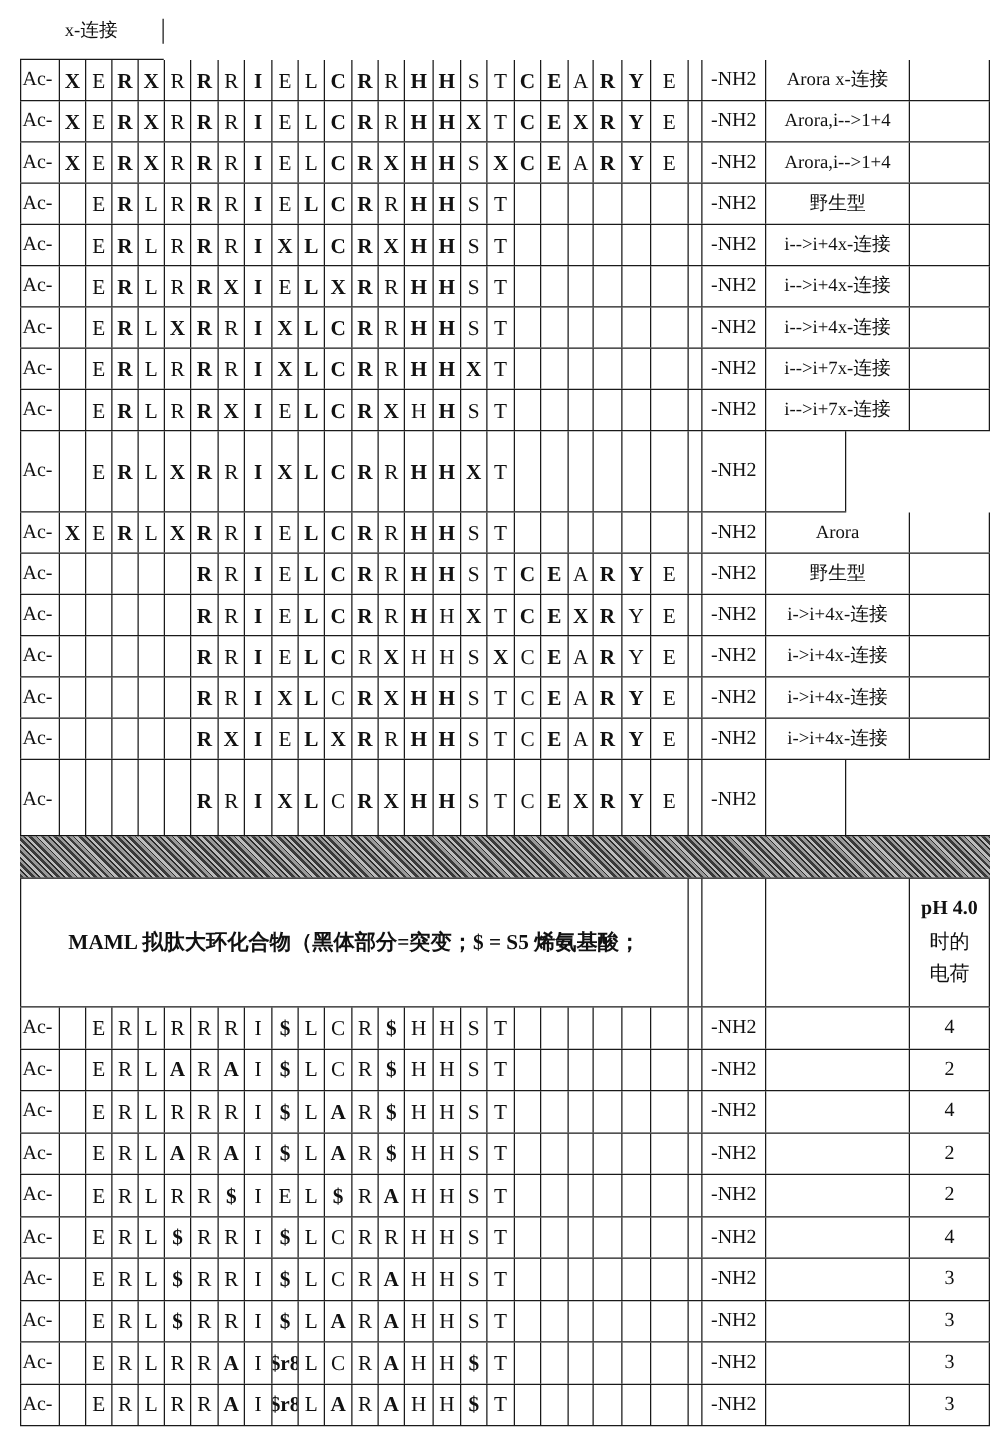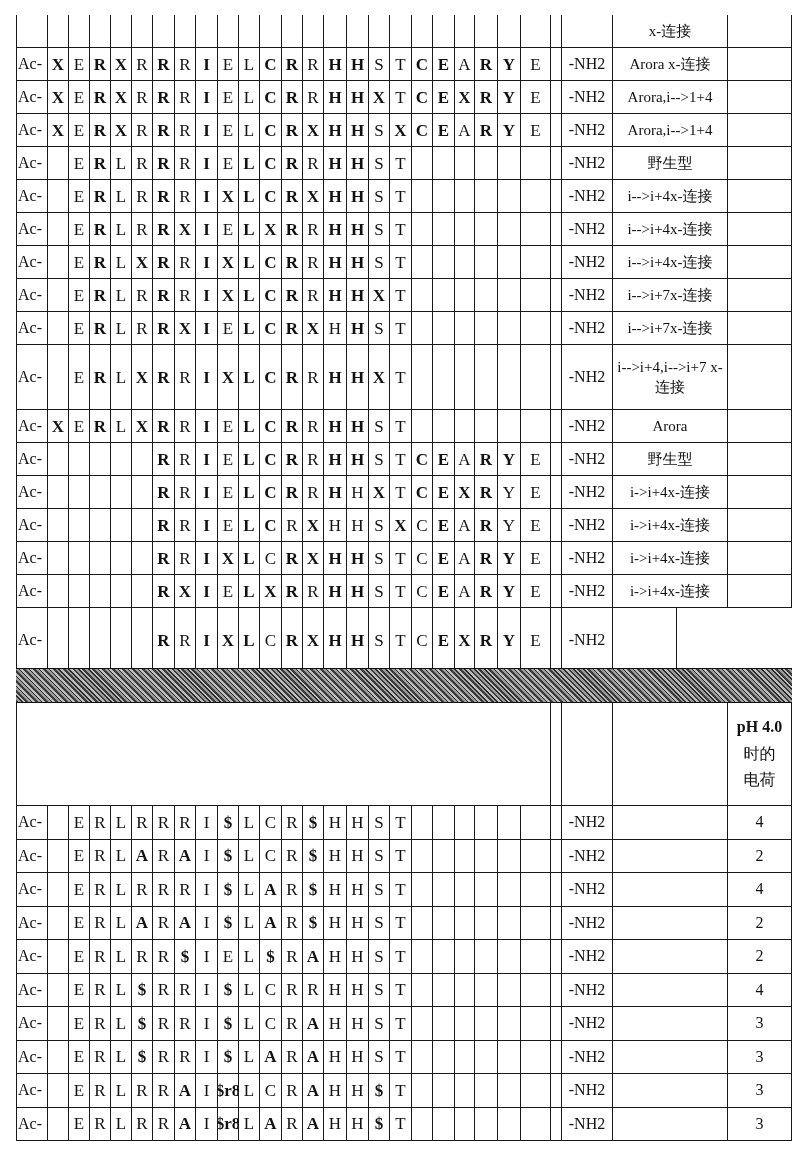--- a/index.html
+++ b/index.html
@@ -26,21 +26,21 @@
   .maml-nh { box-sizing: border-box; border-right: 1.3px solid #1a1a1a; width: 51px; }
   .maml-note { box-sizing: border-box; border-right: 1.3px solid #1a1a1a; width: 115px; }
   .maml-charge { box-sizing: border-box; border-right: 1.5px solid #1a1a1a; width: 64px; display: flex; flex-direction: column;
                  align-items: center; justify-content: center; font-size: 16px; line-height: 1.65; }
   .maml-charge .ph { font-weight: bold; }
 </style>
 </head>
 <body>
 
 <div id="sheet">
-    <div class="row" style="top: 15px; height: 33px;">
+    <div class="row" style="top: 15px; height: 33px; flex-direction: column;">
       <div class="cell first" style="width: 32px;"></div>
       <div class="cell " style="width: 21px;"></div>
       <div class="cell " style="width: 21px;"></div>
       <div class="cell " style="width: 21px;"></div>
       <div class="cell " style="width: 21px;"></div>
       <div class="cell " style="width: 21px;"></div>
       <div class="cell " style="width: 22px;"></div>
       <div class="cell " style="width: 21px;"></div>
       <div class="cell " style="width: 22px;"></div>
       <div class="cell " style="width: 21px;"></div>
@@ -353,21 +353,20 @@
       <div class="cell b" style="width: 21px;">X</div>
       <div class="cell " style="width: 22px;">T</div>
       <div class="cell " style="width: 21px;"></div>
       <div class="cell " style="width: 22px;"></div>
       <div class="cell " style="width: 20px;"></div>
       <div class="cell " style="width: 23px;"></div>
       <div class="cell " style="width: 23px;"></div>
       <div class="cell " style="width: 30px;"></div>
       <div class="cell " style="width: 11px;"></div>
       <div class="cell nh2" style="width: 51px;">-NH2</div>
-      <div class="cell note" style="width: 115px;">i--&gt;i+4,i--&gt;i+7 x-连接</div>
       <div class="cell charge" style="width: 64px; border-right: 1.5px solid rgb(26, 26, 26);"></div>
     </div>
     <div class="row" style="top: 410px; height: 33px;">
       <div class="cell first" style="width: 32px;">Ac-</div>
       <div class="cell b" style="width: 21px;">X</div>
       <div class="cell " style="width: 21px;">E</div>
       <div class="cell b" style="width: 21px;">R</div>
       <div class="cell " style="width: 21px;">L</div>
       <div class="cell b" style="width: 21px;">X</div>
       <div class="cell b" style="width: 22px;">R</div>
@@ -569,20 +568,21 @@
       <div class="cell b" style="width: 23px;">Y</div>
       <div class="cell " style="width: 30px;">E</div>
       <div class="cell " style="width: 11px;"></div>
       <div class="cell nh2" style="width: 51px;">-NH2</div>
       <div class="cell charge" style="width: 64px; border-right: 1.5px solid rgb(26, 26, 26);"></div>
     </div>
     <div class="band"></div>
     <div class="maml-head">
       <div class="maml-title">
         <div>
+          <div>MAML 拟肽大环化合物（黑体部分=突变；$ = S5 烯氨基酸；</div>
         </div>
       </div>
       <div class="maml-gap"></div>
       <div class="maml-nh"></div>
       <div class="maml-note"></div>
       <div class="maml-charge">
         <div class="ph">pH 4.0</div>
         <div>时的</div>
         <div>电荷</div>
       </div>

